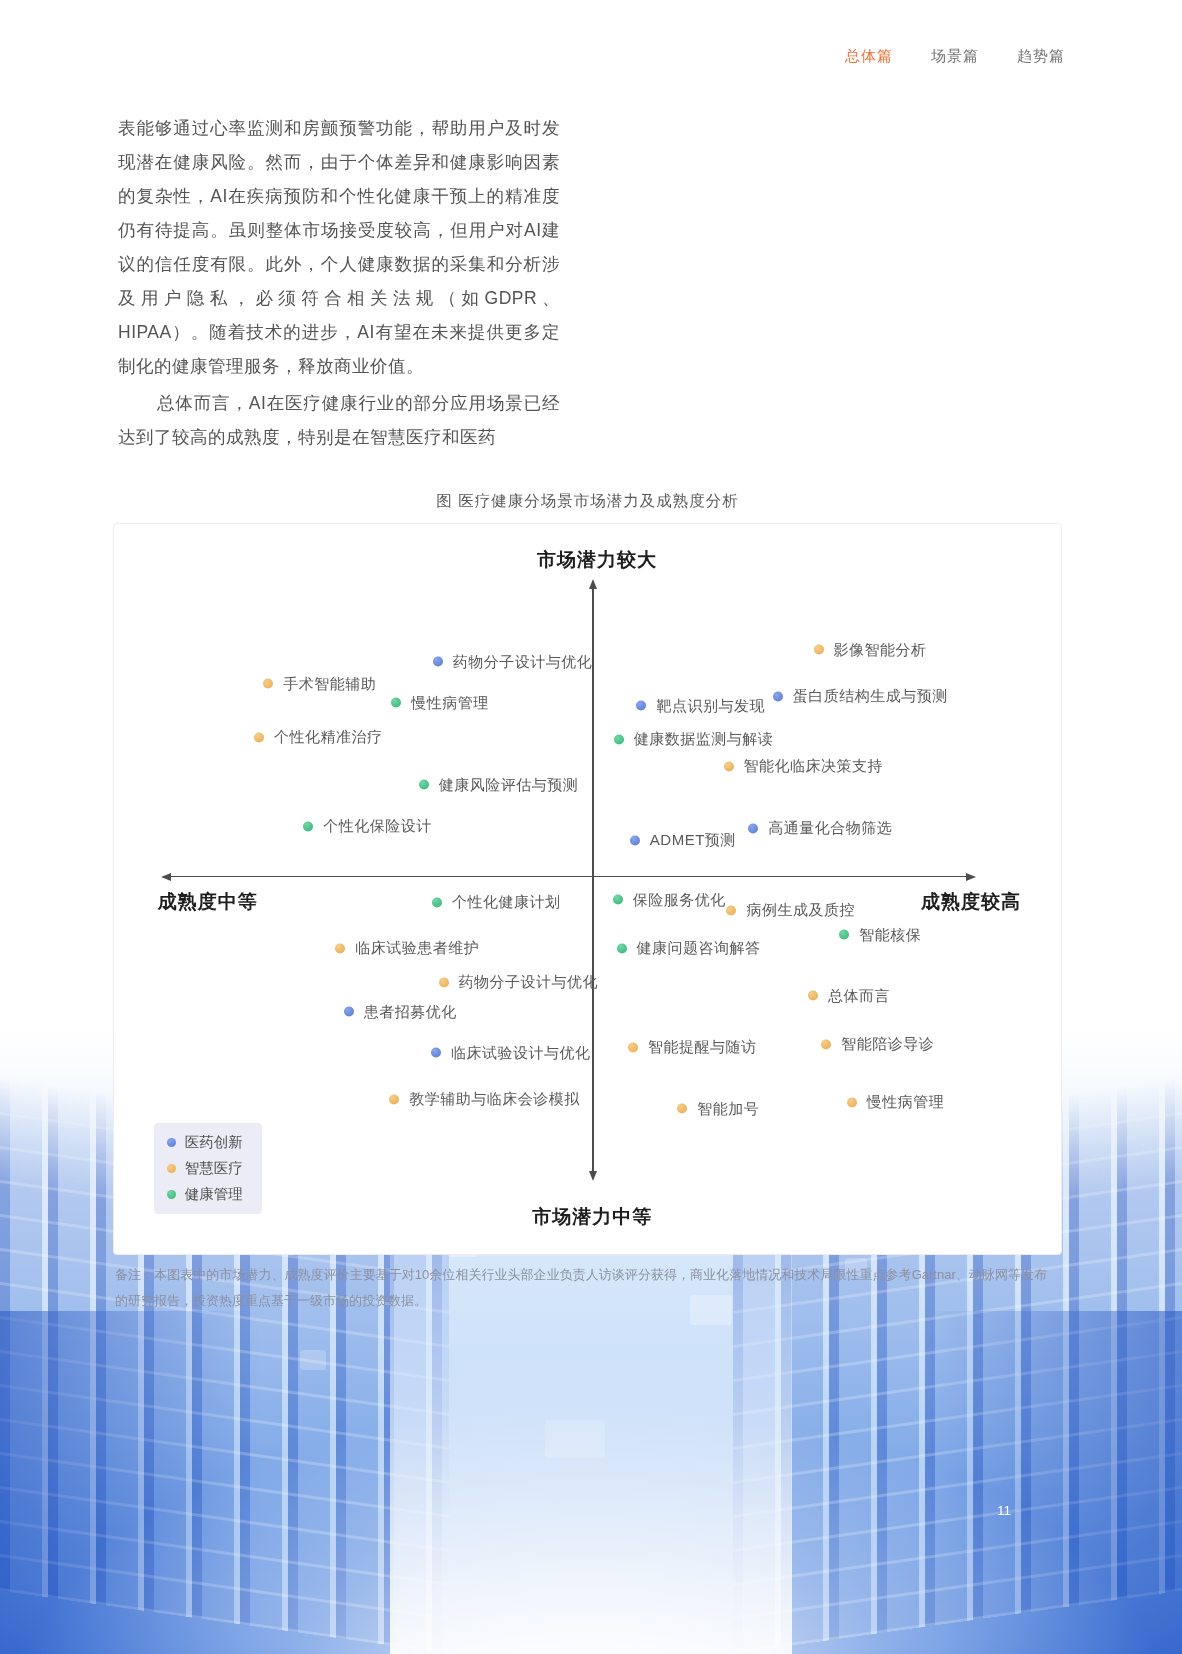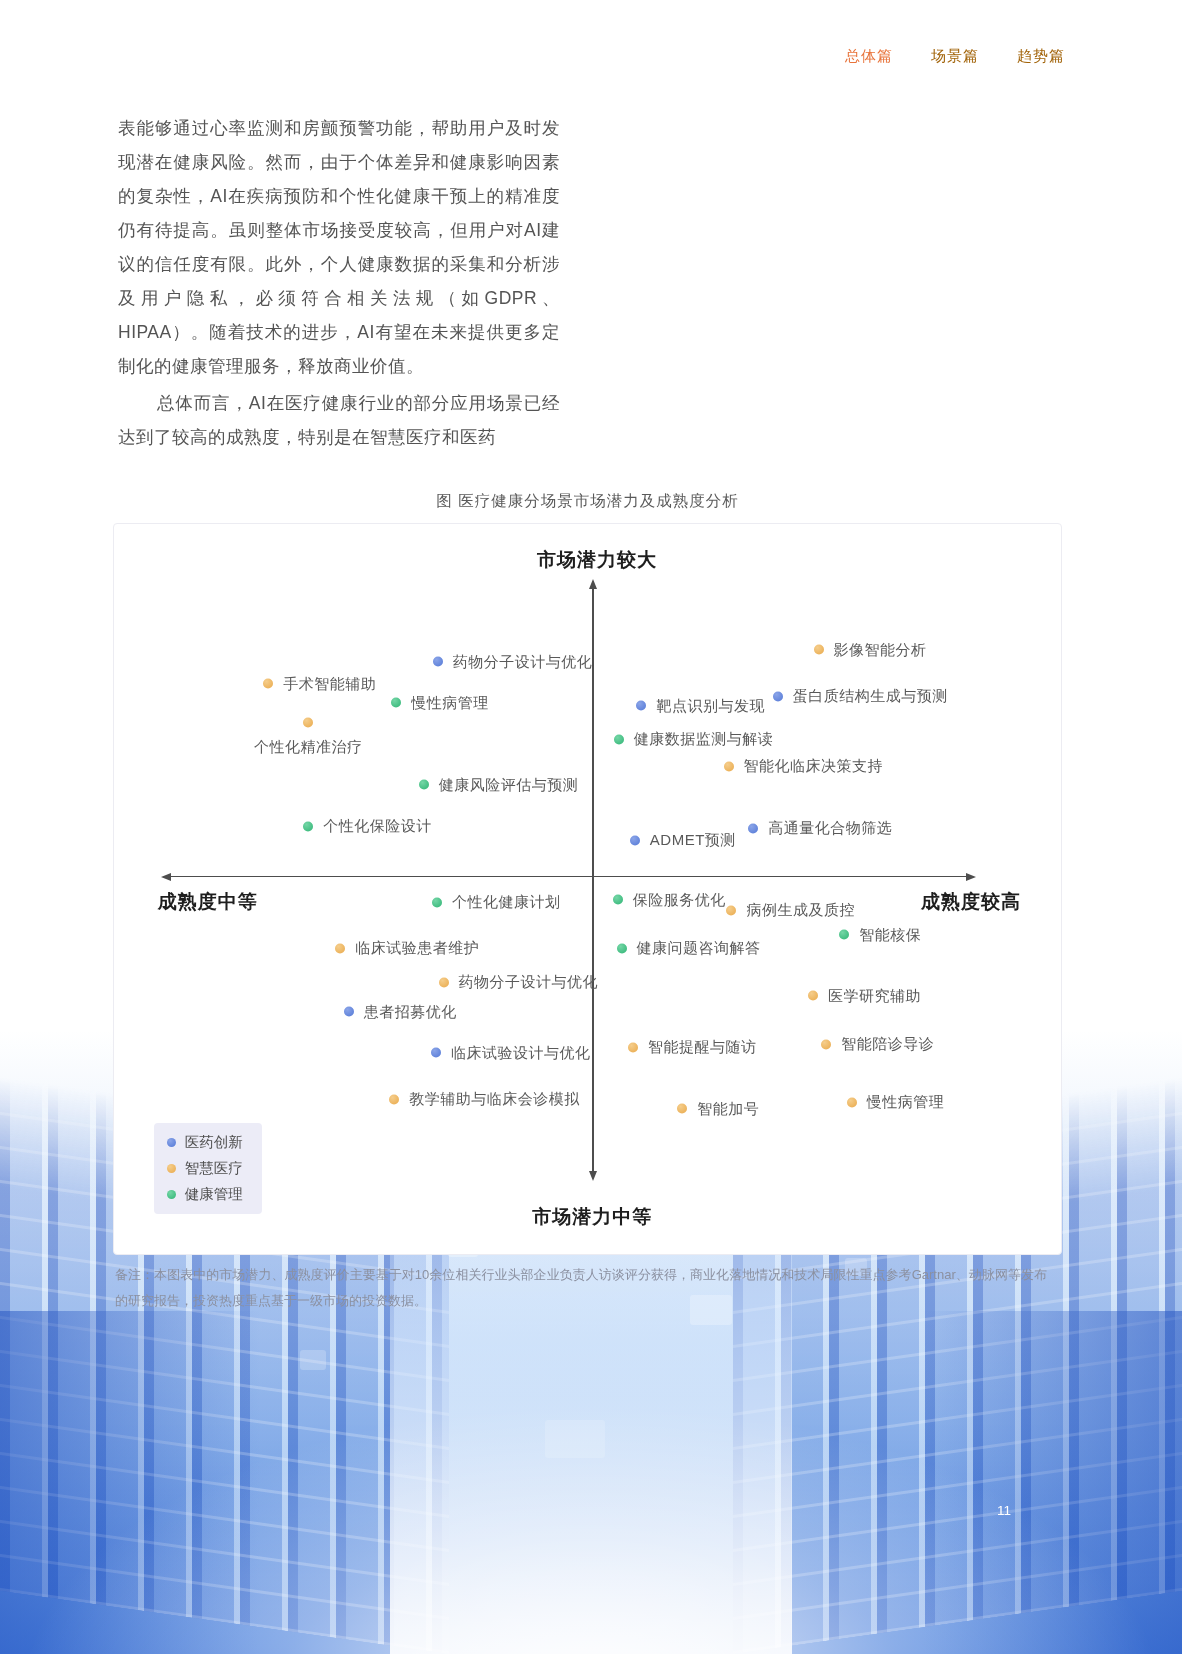--- a/index.html
+++ b/index.html
@@ -7,21 +7,21 @@
   html,body { background:#e9eef5; }
   body { font-family:"Liberation Sans","DejaVu Sans",sans-serif; }
   .page {
     position:relative; width:1182px; height:1654px; margin:0 auto;
     background:#ffffff; overflow:hidden;
   }
 
   
   .tabs { position:absolute; top:47px; right:117px; display:flex; gap:38px;
           font-size:15px; letter-spacing:1px; z-index:5; }
-  .tab { color:#a16207; cursor:pointer; }
+  .tab { color:#737373; cursor:pointer; }
   .tab.active { color:#e8733a; }
 
   
   .columns {
     position:absolute; top:111px; left:118px; width:944px;
     display:grid; grid-template-columns:1fr 1fr; column-gap:60px; z-index:5;
   }
   .columns p {
     font-size:17.5px; line-height:34px; color:#545454;
     text-align:justify; letter-spacing:0.5px;
@@ -174,21 +174,21 @@
           <span class="pt-label">临床试验设计与优化</span>
         </div>
         <div class="pt" style="left: 74.4%; top: 17.2%;">
           <span class="dot" style="background: radial-gradient(circle at 35% 30%, rgb(245, 205, 139), rgb(233, 169, 74));"></span>
           <span class="pt-label">影像智能分析</span>
         </div>
         <div class="pt" style="left: 16.3%; top: 21.9%;">
           <span class="dot" style="background: radial-gradient(circle at 35% 30%, rgb(245, 205, 139), rgb(233, 169, 74));"></span>
           <span class="pt-label">手术智能辅助</span>
         </div>
-        <div class="pt" style="left: 15.3%; top: 29.2%; flex-direction: column;">
+        <div class="pt" style="left: 15.3%; top: 29.2%;">
           <span class="dot" style="background: radial-gradient(circle at 35% 30%, rgb(245, 205, 139), rgb(233, 169, 74));"></span>
           <span class="pt-label">个性化精准治疗</span>
         </div>
         <div class="pt" style="left: 64.9%; top: 33.2%;">
           <span class="dot" style="background: radial-gradient(circle at 35% 30%, rgb(245, 205, 139), rgb(233, 169, 74));"></span>
           <span class="pt-label">智能化临床决策支持</span>
         </div>
         <div class="pt" style="left: 65.2%; top: 52.9%;">
           <span class="dot" style="background: radial-gradient(circle at 35% 30%, rgb(245, 205, 139), rgb(233, 169, 74));"></span>
           <span class="pt-label">病例生成及质控</span>
@@ -196,21 +196,21 @@
         <div class="pt" style="left: 23.9%; top: 58.1%;">
           <span class="dot" style="background: radial-gradient(circle at 35% 30%, rgb(245, 205, 139), rgb(233, 169, 74));"></span>
           <span class="pt-label">临床试验患者维护</span>
         </div>
         <div class="pt" style="left: 34.8%; top: 62.8%;">
           <span class="dot" style="background: radial-gradient(circle at 35% 30%, rgb(245, 205, 139), rgb(233, 169, 74));"></span>
           <span class="pt-label">药物分子设计与优化</span>
         </div>
         <div class="pt" style="left: 73.8%; top: 64.6%;">
           <span class="dot" style="background: radial-gradient(circle at 35% 30%, rgb(245, 205, 139), rgb(233, 169, 74));"></span>
-          <span class="pt-label">医学研究辅助</span>
+          <span class="pt-label">总体而言</span>
         </div>
         <div class="pt" style="left: 54.8%; top: 71.7%;">
           <span class="dot" style="background: radial-gradient(circle at 35% 30%, rgb(245, 205, 139), rgb(233, 169, 74));"></span>
           <span class="pt-label">智能提醒与随访</span>
         </div>
         <div class="pt" style="left: 75.2%; top: 71.3%;">
           <span class="dot" style="background: radial-gradient(circle at 35% 30%, rgb(245, 205, 139), rgb(233, 169, 74));"></span>
           <span class="pt-label">智能陪诊导诊</span>
         </div>
         <div class="pt" style="left: 29.6%; top: 78.8%;">

